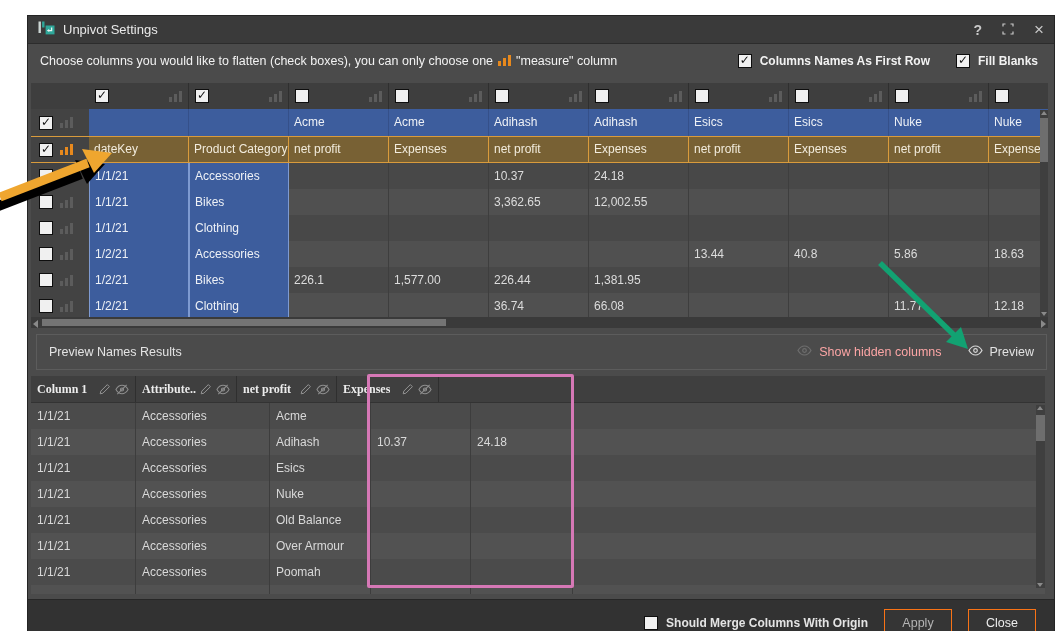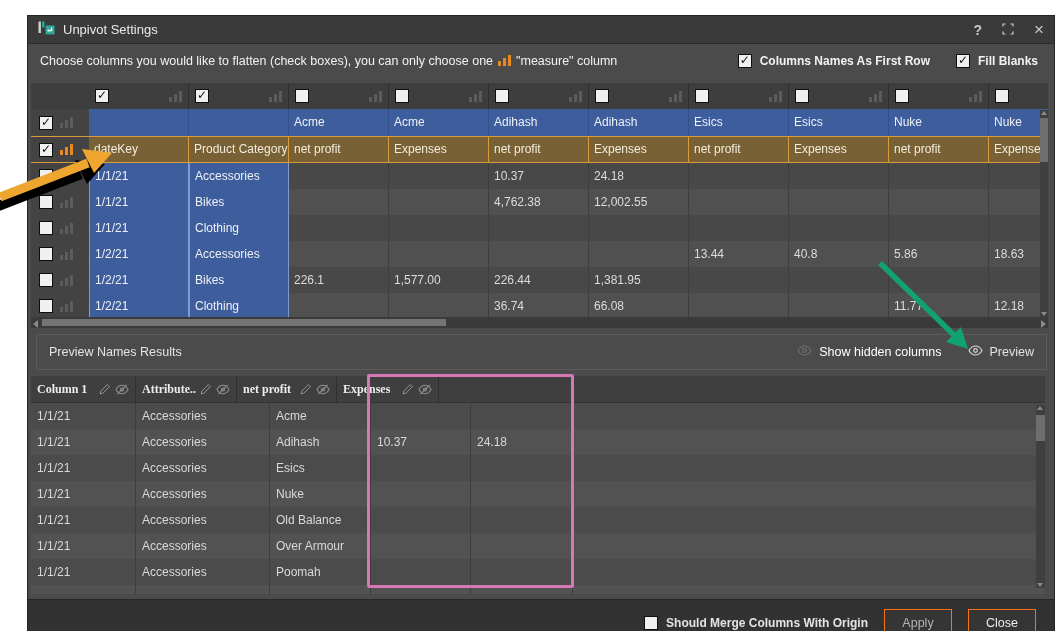--- a/index.html
+++ b/index.html
@@ -63,21 +63,21 @@
   .vs1 .thumb { top:8px; height:44px; }
   .vscroll .arr-u { left:1px; top:1px; border-left:3px solid transparent; border-right:3px solid transparent; border-bottom:4px solid #8a8a8a; }
   .vscroll .arr-d { left:1px; bottom:1px; border-left:3px solid transparent; border-right:3px solid transparent; border-top:4px solid #8a8a8a; }
 
   
   .preview-bar { position:absolute; left:8px; top:318px; width:1011px; height:36px;
                  border:1px solid #5c5c5c; background:#4b4b4b; display:flex; align-items:center;
                  padding:0 12px; font-size:12.5px; }
   .preview-actions { margin-left:auto; display:flex; align-items:center; gap:26px; }
   .plink { display:inline-flex; align-items:center; gap:7px; color:#e2e2e2; }
-  .plink.disabled { color:#ffffff; }
+  .plink.disabled { color:#fca5a5; }
 
   
   .bottom-table { position:absolute; left:3px; top:360px; width:1014px; height:218px; overflow:hidden;
                   background:#4b4b4b; }
   .bt-row { display:flex; height:26px; width:1014px; }
   .bt-row.hdr { height:27px; background:#3f3f3f; border-bottom:1px solid #333333; }
   .bt-hcell { display:flex; align-items:center; gap:4px; padding:0 6px; font-weight:700; color:#ececec;
               border-right:1px solid #2f2f2f; background:#3f3f3f; overflow:hidden; white-space:nowrap;font-family:Liberation Serif, serif; }
   .bt-hcell .hname { margin-right:auto; overflow:hidden; }
   .bt-cell { padding:0 6px; line-height:26px; border-right:1px solid #3d3d3d; overflow:hidden;
@@ -340,21 +340,21 @@
                   <rect x="0" y="6" width="3" height="5" fill="#5c5c5c"></rect>
                   <rect x="5" y="3" width="3" height="8" fill="#5c5c5c"></rect>
                   <rect x="10" y="0" width="3" height="11" fill="#5c5c5c"></rect>
                 </svg>
               </span>
             </div>
             <div class="tt-cell bluecol">1/1/21</div>
             <div class="tt-cell bluecol">Bikes</div>
             <div class="tt-cell"></div>
             <div class="tt-cell"></div>
-            <div class="tt-cell">4,762.38</div>
+            <div class="tt-cell">3,362.65</div>
             <div class="tt-cell">12,002.55</div>
             <div class="tt-cell"></div>
             <div class="tt-cell"></div>
             <div class="tt-cell"></div>
             <div class="tt-cell"></div>
           </div>
           <div class="tt-row r-dark">
             <div class="tt-gutter">
               <span class="checkbox"></span>
               <span style="display: inline-flex;">

